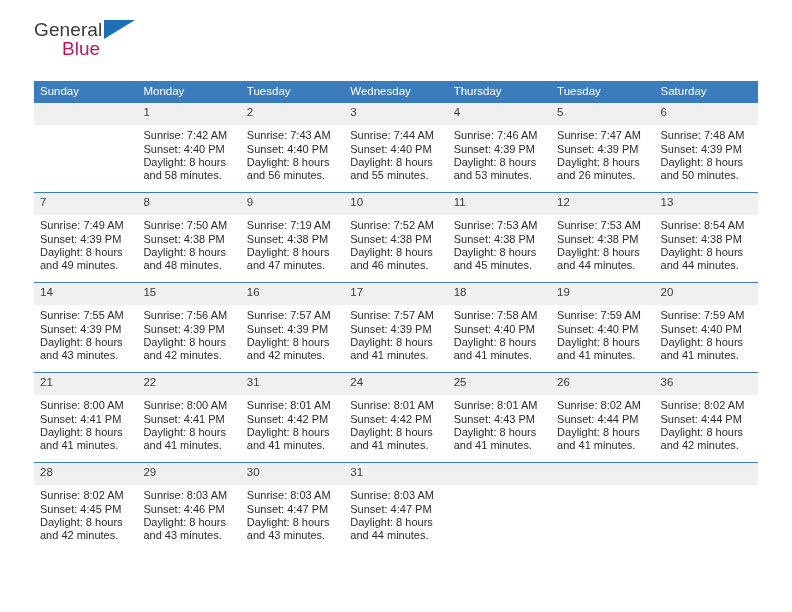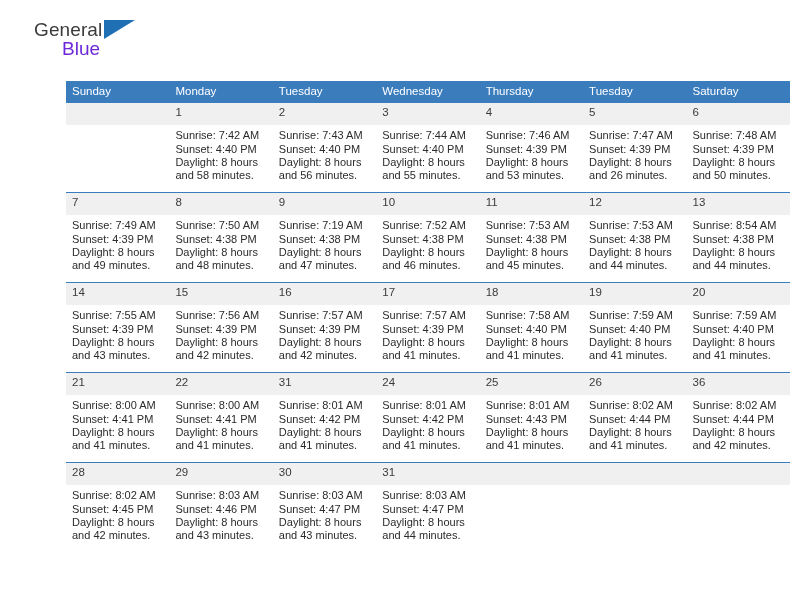--- a/index.html
+++ b/index.html
@@ -44,21 +44,21 @@
     font-size: 19px;
     color: #3b3b3b;
     letter-spacing: .1px;
     line-height: 1;
   }
   .logo-blue {
     position: absolute;
     left: 28px;
     top: 21px;
     font-size: 19px;
-    color: #6d28d9;
+    color: #be185d;
     line-height: 1;
   }
   .logo-tri {
     position: absolute;
     left: 70px;
     top: 2px;
     width: 0;
     height: 0;
     border-left: 31px solid #1f6fb5;
     border-bottom: 19px solid transparent;
@@ -81,21 +81,20 @@
     margin-top: 9px;
     line-height: 1.1;
   }
 
   
   .calendar {
     width: 724px;
     border-collapse: collapse;
     table-layout: fixed;
     margin-top: 9px;
-    margin-left: 32px;
   }
   .calendar th {
     background: #3b7cbd;
     color: #ffffff;
     font-size: 11.5px;
     font-weight: normal;
     text-align: left;
     padding: 4px 0 5px 6px;
     line-height: 1.15;
   }

